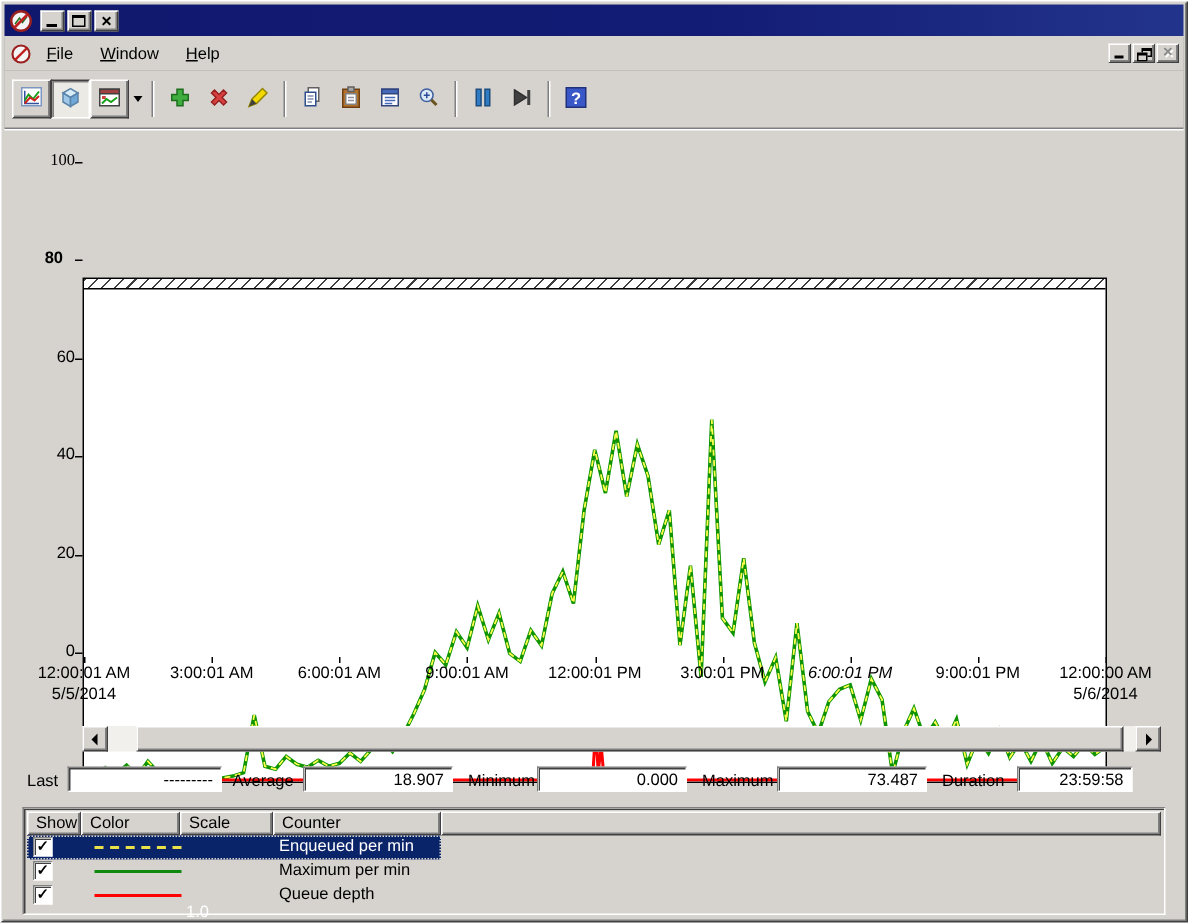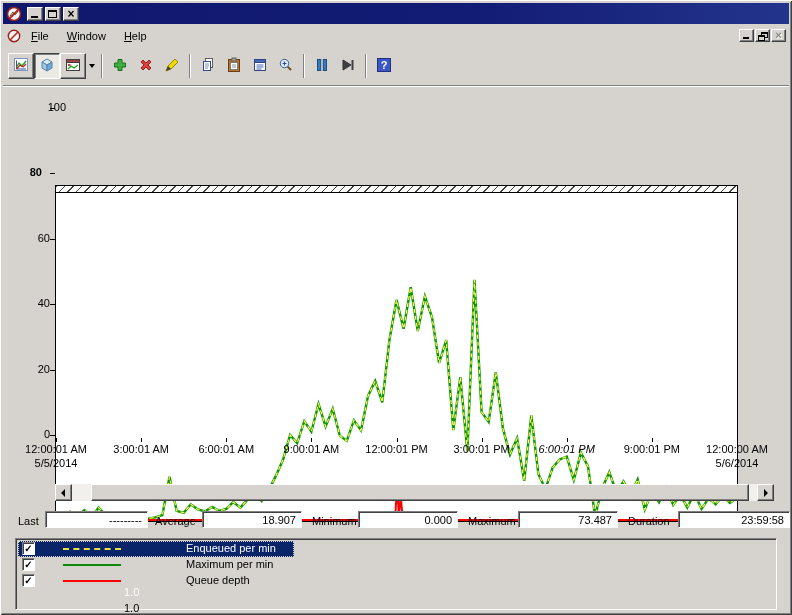--- a/index.html
+++ b/index.html
@@ -235,21 +235,21 @@
         <div class="ylab" style="left: 12px; top: 343px;">0</div>
         <div class="ytick" style="left: 50px; top: 350px;"></div>
         <div class="ylab" style="left: 12px; top: 277.6px;">20</div>
         <div class="ytick" style="left: 50px; top: 284.6px;"></div>
         <div class="ylab" style="left: 12px; top: 212.2px;">40</div>
         <div class="ytick" style="left: 50px; top: 219.2px;"></div>
         <div class="ylab" style="left: 12px; top: 146.8px;">60</div>
         <div class="ytick" style="left: 50px; top: 153.8px;"></div>
         <div class="ylab" style="left: 4px; top: 81.4px; font-weight: bold;">80</div>
         <div class="ytick" style="left: 50px; top: 88.4px;"></div>
-        <div class="ylab" style="left: 28px; top: 16px;">100</div>
+        <div class="ylab" style="left: 12px; top: 16px; font-family: Liberation Serif, serif;">100</div>
         <div class="ytick" style="left: 50px; top: 23px;"></div>
         <div class="xtick" style="left: 56px; top: 353px;"></div>
         <div class="xlab" style="left: -4px; top: 357px;">
           <div>12:00:01 AM</div>
           <div>5/5/2014</div>
         </div>
         <div class="xtick" style="left: 141.125px; top: 353px;"></div>
         <div class="xlab" style="left: 81.125px; top: 357px;">
           <div>3:00:01 AM</div>
         </div>
@@ -299,23 +299,30 @@
 
   <span class="stat-label" style="left:18px">Last</span>
   <span class="stat-field" style="left:45px;width:103px">---------</span>
   <span class="stat-label" style="left:155px">Average</span>
   <span class="stat-field" style="left:202px;width:100px">18.907</span>
   <span class="stat-label" style="left:312px">Minimum</span>
   <span class="stat-field" style="left:358px;width:100px">0.000</span>
   <span class="stat-label" style="left:468px">Maximum</span>
   <span class="stat-field" style="left:518px;width:100px">73.487</span>
   <span class="stat-label" style="left:628px">Duration</span>
-  <span class="stat-field" style="left:678px;width:112px">23:59:58</span>
+  <span class="stat-field" style="left:678px;width:77px">23:59:58</span>
 
   <div id="legend-panel">
+    <div id="legend-header">
+        <span class="hdr-cell" style="width: 36px;">Show</span>
+        <span class="hdr-cell" style="width: 66px;">Color</span>
+        <span class="hdr-cell" style="width: 62px;">Scale</span>
+        <span class="hdr-cell" style="width: 112px;">Counter</span>
+        <span class="hdr-cell" style="flex: 1 1 auto;"></span>
+      </div>
     <div id="legend-rows">
         <div class="legend-row sel">
           <span class="lg-check">✓</span>
           <span class="lg-swatch" style="border-top-color: rgb(232, 225, 74); border-top-style: dashed;"></span>
           <span class="lg-scale">1.0</span>
           <span class="lg-counter">Enqueued per min</span>
         </div>
         <div class="legend-row">
           <span class="lg-check">✓</span>
           <span class="lg-swatch" style="border-top-color: rgb(13, 138, 13); border-top-style: solid;"></span>

